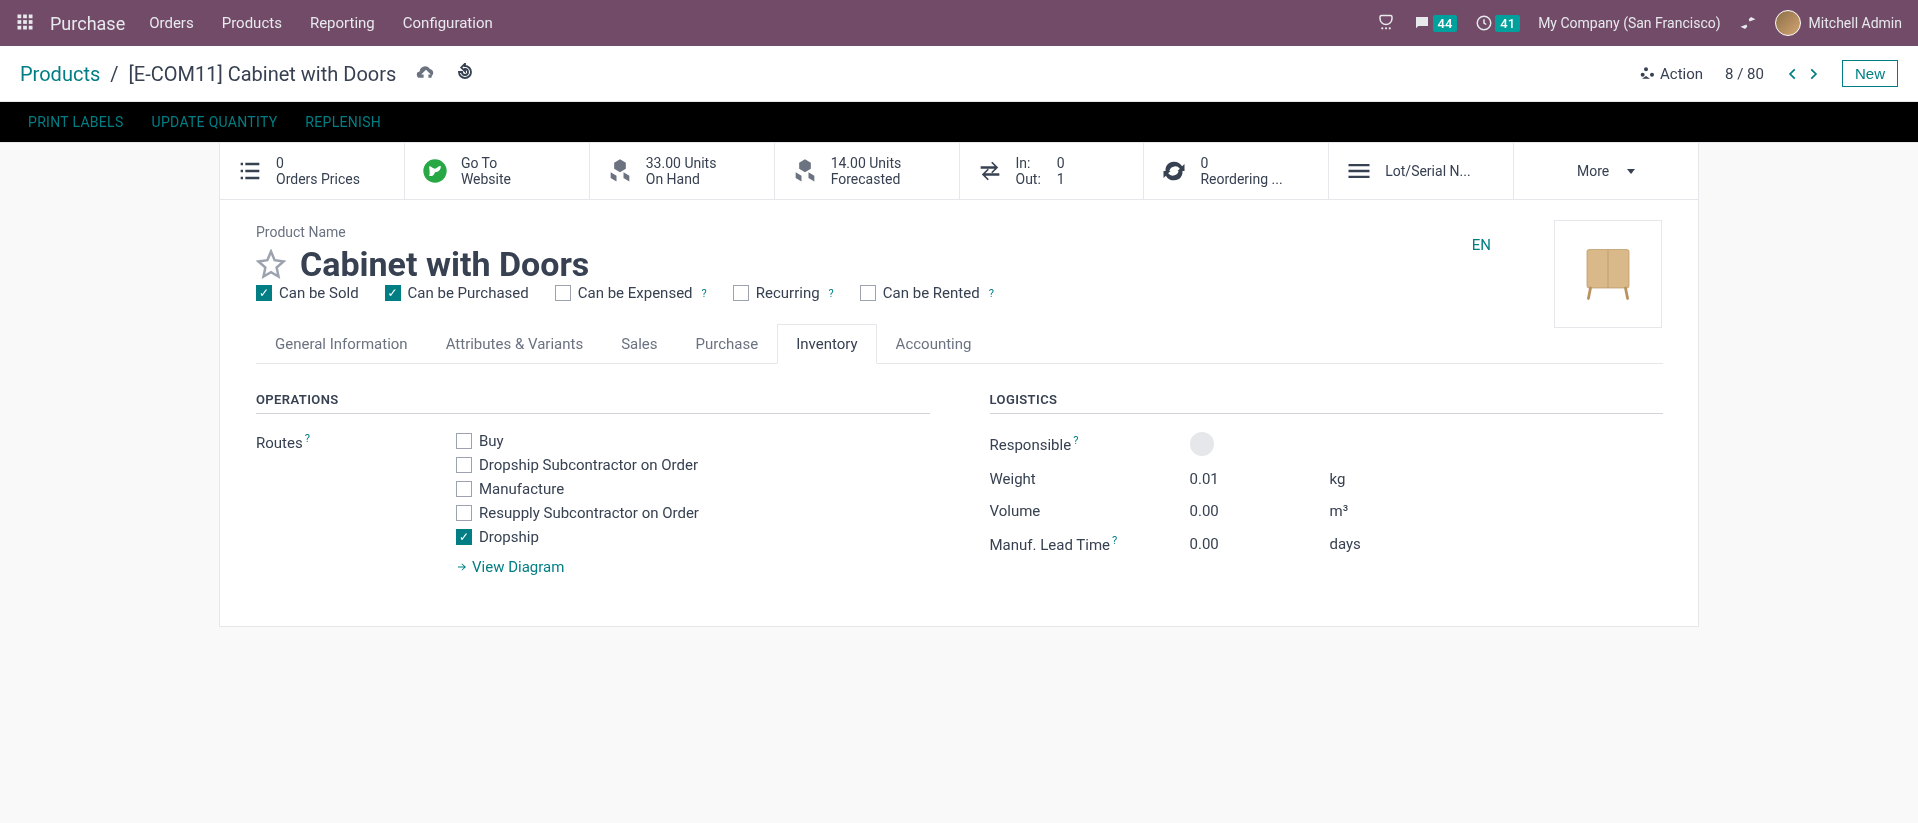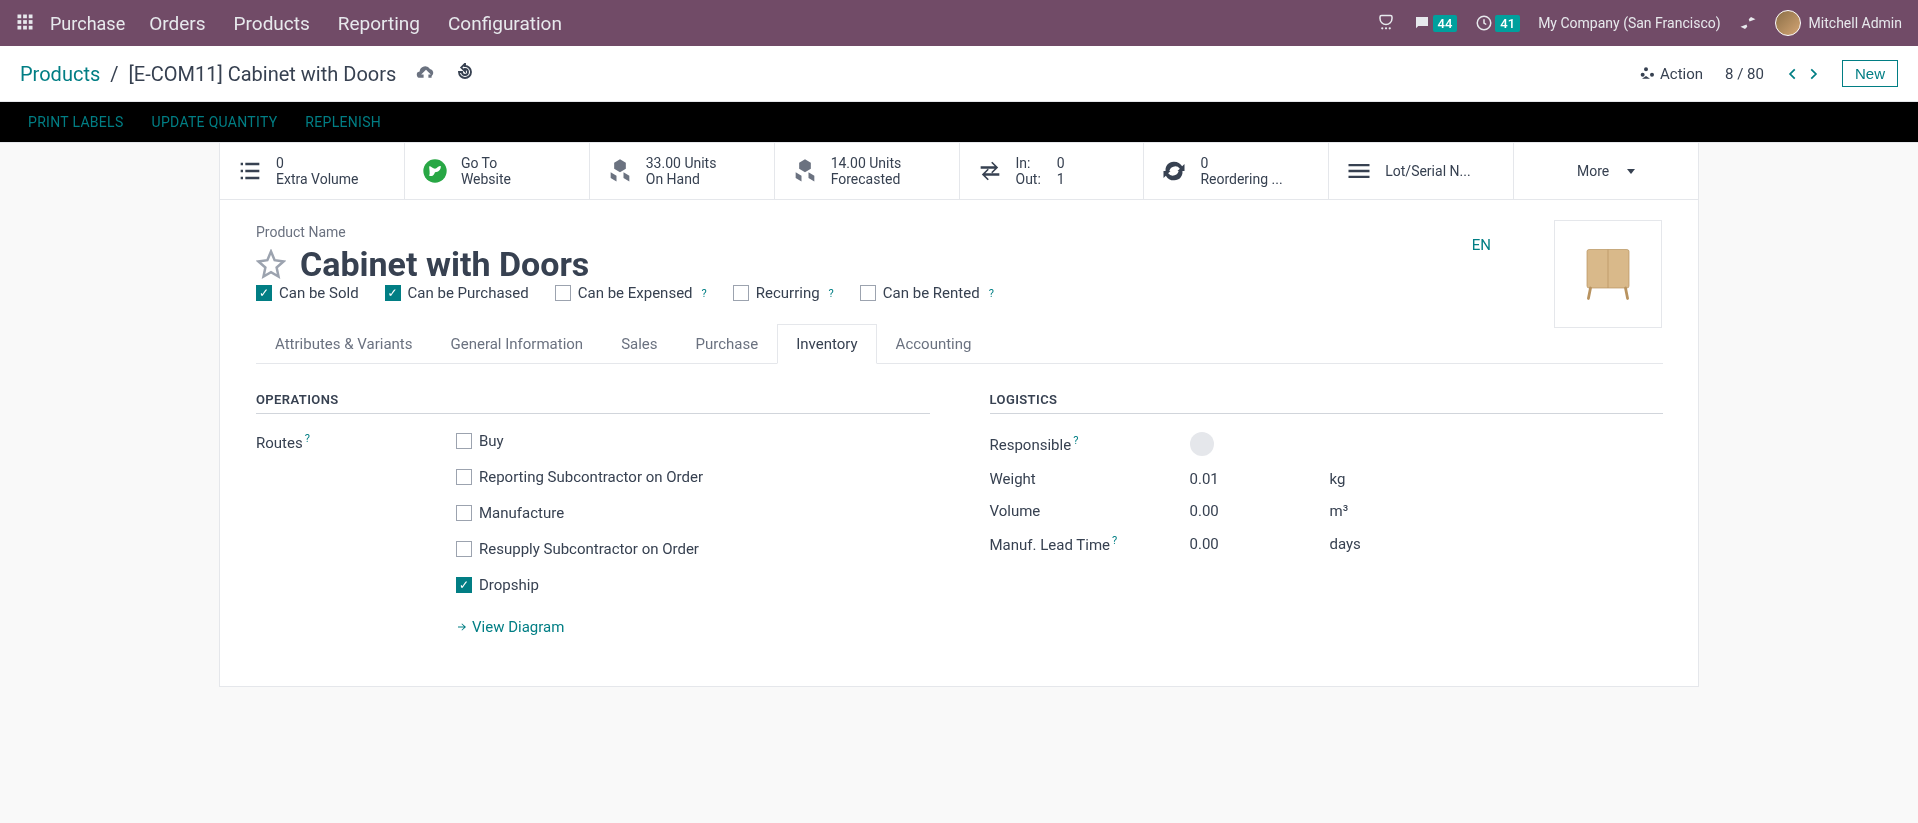--- a/index.html
+++ b/index.html
@@ -1,20 +1,20 @@
 <!DOCTYPE html>
 <html><head>
 <meta charset="utf-8">
 <style>
 * { margin: 0; padding: 0; box-sizing: border-box; }
 body { font-family: -apple-system, BlinkMacSystemFont, "Segoe UI", Roboto, Helvetica, Arial, sans-serif; font-size: 14px; color: #374151; background: #f9f9f9; }
 .topbar { background: #714b67; color: #fff; display: flex; align-items: center; height: 46px; padding: 0 16px; }
 .topbar .apps-icon { width: 20px; height: 20px; margin-right: 14px; cursor: pointer; }
 .topbar .brand { font-size: 18px; color: #e7e9ed; margin-right: 24px; cursor: pointer; }
-.topbar .nav-item { color: #e7e9ed; font-size: 19px; margin-right: 28px; cursor: pointer; }
+.topbar .nav-item { color: #e7e9ed; font-size: 15px; margin-right: 28px; cursor: pointer; }
 .topbar .spacer { flex: 1; }
 .topbar .right-item { margin-left: 18px; display: flex; align-items: center; color: #e7e9ed; cursor: pointer; position: relative; }
 .badge { background: #00a09d; color: #fff; font-size: 13px; padding: 1px 5px; border-radius: 2px; margin-left: 2px; font-weight: 500; }
 .avatar { width: 26px; height: 26px; border-radius: 50%; background: linear-gradient(135deg, #8b6f47, #d4a574); margin-right: 8px; border: 1px solid #fff; }
 .svgicon { width: 18px; height: 18px; fill: #e7e9ed; }
 
 .header-row { background: #fff; padding: 14px 20px 0 20px; display: flex; align-items: center; border-bottom: 1px solid #e5e7eb; }
 .breadcrumb { font-size: 20px; display: flex; align-items: center; gap: 10px; flex: 1; }
 .breadcrumb .link { color: #017e84; cursor: pointer; }
 .breadcrumb .sep { color: #374151; }
@@ -61,21 +61,21 @@
 .tabs-row { display: flex; margin-top: 22px; border-bottom: 1px solid #e5e7eb; }
 .tab { padding: 10px 18px; font-size: 15px; color: #6b7280; cursor: pointer; border: 1px solid transparent; border-bottom: none; margin-bottom: -1px; }
 .tab.active { color: #374151; border-color: #e5e7eb; background: #fff; border-bottom: 1px solid #fff; }
 
 .tab-content { display: flex; gap: 60px; margin-top: 28px; }
 .col { flex: 1; }
 .section-title { font-size: 13px; font-weight: 600; color: #374151; letter-spacing: 0.4px; border-bottom: 1px solid #d1d5db; padding-bottom: 6px; margin-bottom: 18px; }
 .field-row { display: flex; align-items: flex-start; margin-bottom: 10px; font-size: 15px; }
 .field-label { width: 200px; color: #374151; flex-shrink: 0; }
 .field-value { flex: 1; }
-.routes-list { display: flex; flex-direction: column; gap: 18px; }
+.routes-list { display: flex; flex-direction: column; gap: 6px; }
 .view-diagram { color: #017e84; cursor: pointer; display: flex; align-items: center; gap: 4px; margin-top: 6px; font-size: 15px; }
 .logistics-row { display: grid; grid-template-columns: 200px 140px 80px; align-items: center; margin-bottom: 14px; font-size: 15px; }
 .resp-avatar { width: 24px; height: 24px; border-radius: 50%; background: #e5e7eb; }
 </style>
 </head>
 <body>
 
 <div class="topbar">
   <div class="apps-icon">
     <svg viewBox="0 0 24 24" class="svgicon">
@@ -173,21 +173,21 @@
 
 <div class="content-wrap">
 
   <div class="stat-row">
     <div class="stat-box">
       <svg class="stat-icon" viewBox="0 0 24 24">
           <path fill="#374151" d="M4 5h2v2H4zM8 5h12v2H8zM4 11h2v2H4zM8 11h12v2H8zM4 17h2v2H4zM8 17h12v2H8z"></path>
         </svg>
       <div class="stat-text">
           <span class="line1">0</span>
-          <span class="line2">Extra Volume</span>
+          <span class="line2">Orders Prices</span>
         </div>
     </div>
     <div class="stat-box">
       <svg class="stat-icon" viewBox="0 0 24 24">
           <circle cx="12" cy="12" r="10" fill="#28a745"></circle>
           <path fill="#fff" d="M7 8c2 0 3 2 5 2s3-3 5-2c0 3-2 5-5 5-1 3-3 4-5 3 1-2 0-5 0-8z"></path>
         </svg>
       <div class="stat-text">
           <span class="line1">Go To</span>
           <span class="line2">Website</span>
@@ -283,41 +283,41 @@
           <span class="help-q">?</span>
         </label>
       <label class="check-item">
           <span class="chk"></span>
           <span>Can be Rented</span>
           <span class="help-q">?</span>
         </label>
     </div>
 
     <div class="tabs-row">
+      <div class="tab">General Information</div>
       <div class="tab">Attributes &amp; Variants</div>
-      <div class="tab">General Information</div>
       <div class="tab">Sales</div>
       <div class="tab">Purchase</div>
       <div class="tab active">Inventory</div>
       <div class="tab">Accounting</div>
     </div>
 
     <div class="tab-content">
       <div class="col">
         <div class="section-title">OPERATIONS</div>
         <div class="field-row">
           <div class="field-label"><span>Routes</span><span class="help-q">?</span></div>
           <div class="field-value routes-list" id="routes-list">
               <label class="check-item">
                 <span class="chk"></span>
                 <span>Buy</span>
               </label>
               <label class="check-item">
                 <span class="chk"></span>
-                <span>Reporting Subcontractor on Order</span>
+                <span>Dropship Subcontractor on Order</span>
               </label>
               <label class="check-item">
                 <span class="chk"></span>
                 <span>Manufacture</span>
               </label>
               <label class="check-item">
                 <span class="chk"></span>
                 <span>Resupply Subcontractor on Order</span>
               </label>
               <label class="check-item">

